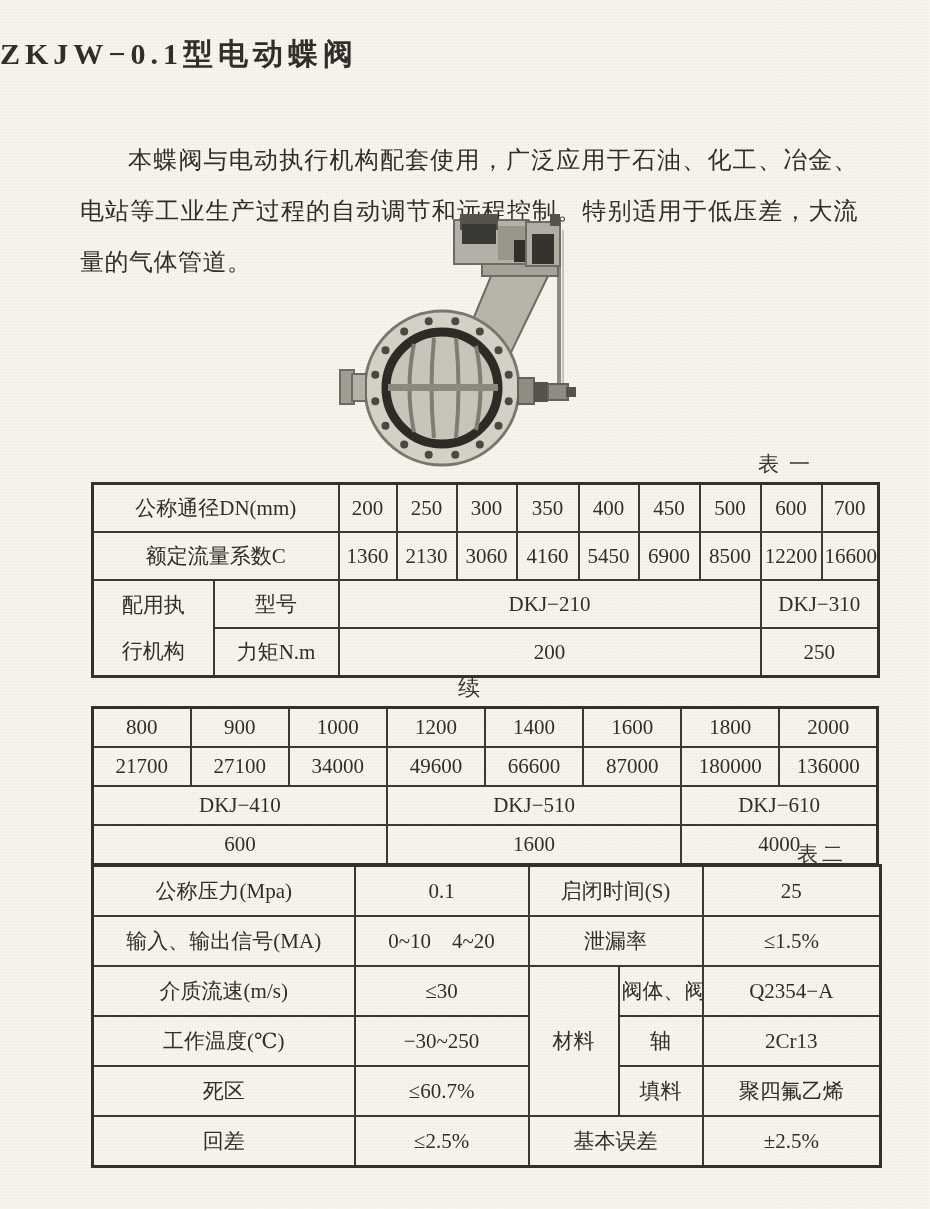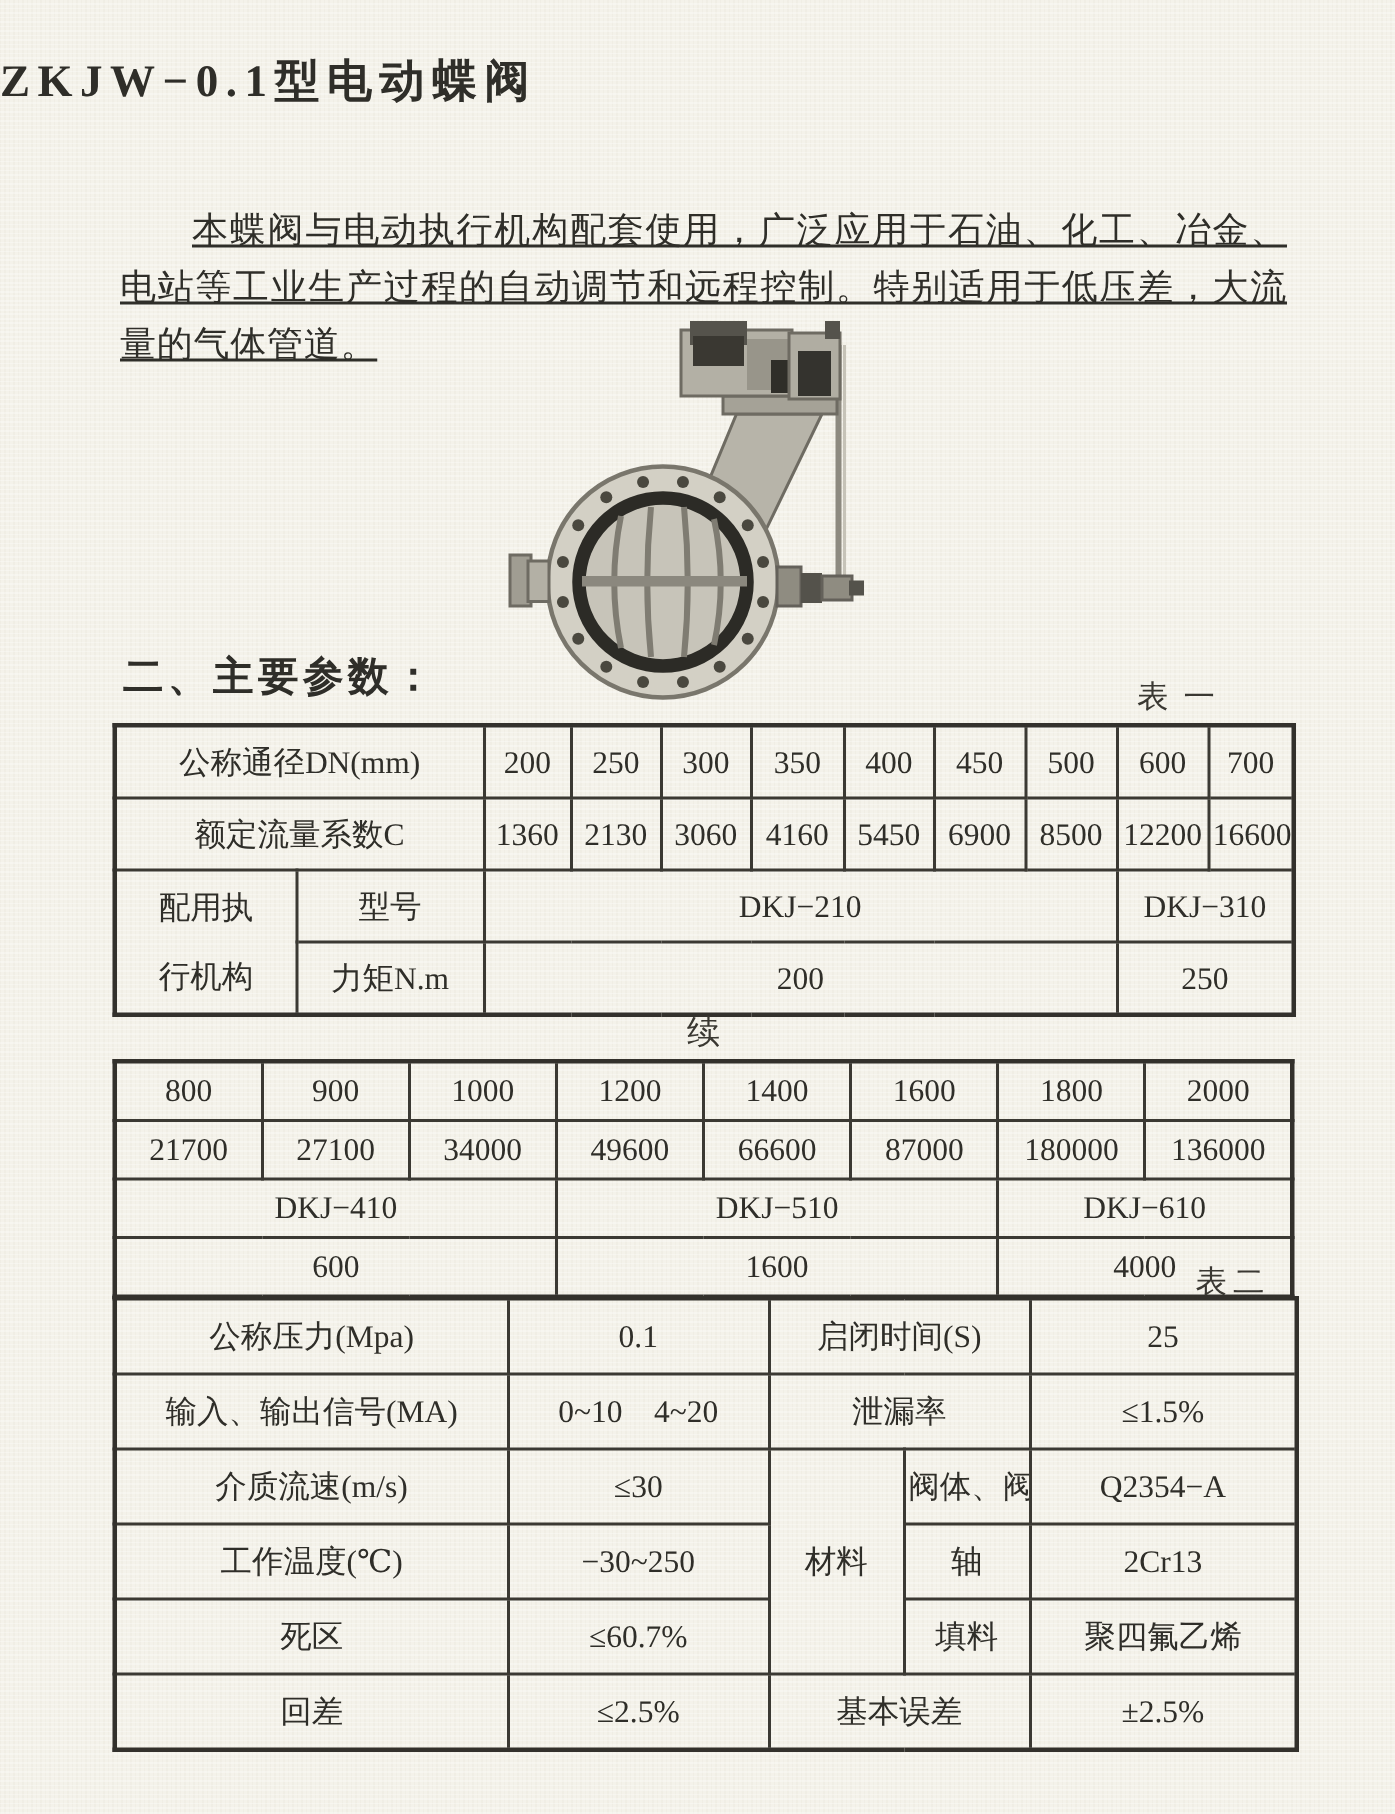--- a/index.html
+++ b/index.html
@@ -22,42 +22,41 @@
     text-align:left;
     font-size:30px;font-weight:bold;letter-spacing:5px;
   }
   .sec-heading{
     font-size:27px;font-weight:bold;letter-spacing:3px;
   }
   .s1{left:82px;top:93px;}
   .s2{left:82px;top:433px;}
   .para{
     left:80px;top:135px;width:778px;
-    font-size:24px;line-height:38px;
+    font-size:24px;line-height:51px;
     text-align:justify;text-indent:2em;
     letter-spacing:0.5px;
-    text-decoration:underline;
   }
   .tbl-caption{font-size:21px;color:#3a3832;}
   .cap1{left:758px;top:450px;letter-spacing:10px;}
   .capc{left:75px;top:673px;width:788px;text-align:center;font-size:22px;}
   .cap2{left:797px;top:840px;letter-spacing:4px;}
   table.grid{
     border-collapse:collapse;
     table-layout:fixed;
     background:transparent;
     font-size:21px;
   }
   table.grid td{
     border:2px solid #3b3933;
     text-align:center;vertical-align:middle;
     padding:0 2px;
     overflow:hidden;white-space:nowrap;
   }
-  table.grid{border:3px solid #33312c;}
+  table.grid{border:3px solid #33312c;margin-left:16px;}
   #t1{left:75px;top:482px;width:788px;}
   #t1 td{height:46px;}
   #tc{left:75px;top:706px;width:788px;}
   #tc td{height:37px;}
   #t2{left:75px;top:864px;width:788px;border-radius:24px;}
   #t2 td{height:48px;}
   .two-line{line-height:46px;}
   .valve{left:336px;top:212px;}
 </style>
 </head>
@@ -111,21 +110,20 @@
     </g>
     <rect x="52" y="172" width="110" height="7" fill="#8b887e"></rect>
     <rect x="4" y="158" width="14" height="34" fill="#a09d92" stroke="#6e6b62" stroke-width="2"></rect>
     <rect x="16" y="162" width="14" height="27" fill="#b3b0a5" stroke="#6e6b62" stroke-width="2"></rect>
     <rect x="182" y="166" width="16" height="26" fill="#8f8c81" stroke="#64615a" stroke-width="2"></rect>
     <rect x="198" y="170" width="14" height="20" fill="#54524b"></rect>
     <rect x="212" y="172" width="20" height="16" fill="#8f8c81" stroke="#64615a" stroke-width="2"></rect>
     <rect x="230" y="175" width="10" height="10" fill="#54524b"></rect>
   </svg>
 
-  <div class="abs sec-heading s2">二、主要参数：</div>
 
   <div class="abs tbl-caption cap1">表一</div>
 
   <table class="abs grid" id="t1">
     <colgroup>
       <col style="width:121px">
         <col style="width:125px">
       <col style="width:58px">
         <col style="width:60px">
         <col style="width:60px">

